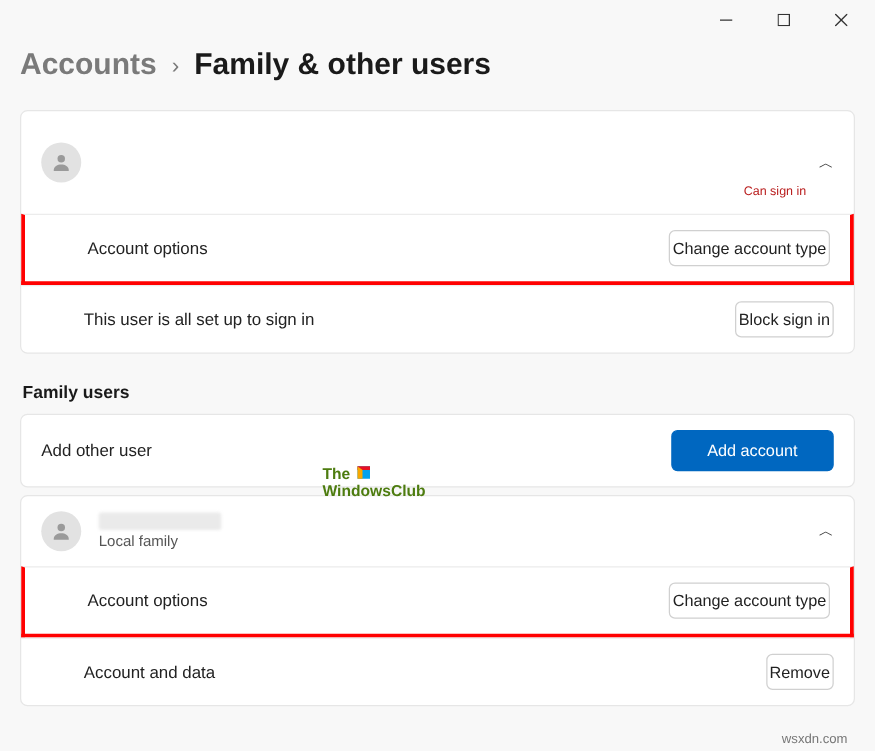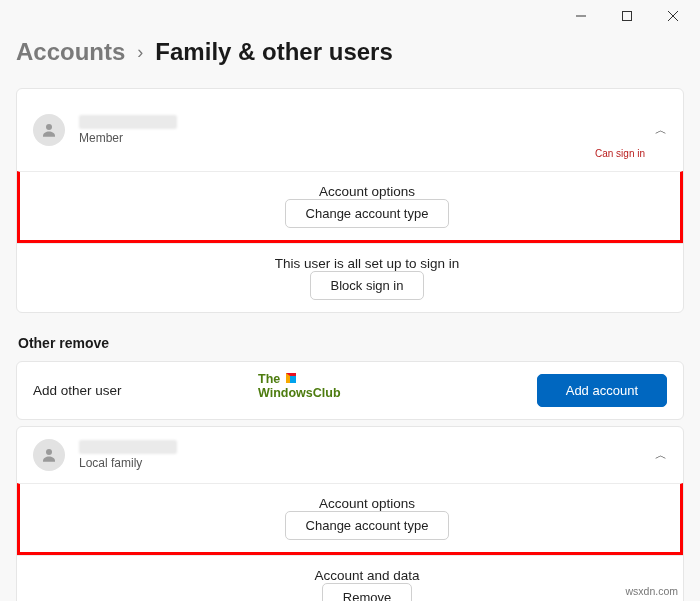--- a/index.html
+++ b/index.html
@@ -55,21 +55,21 @@
       border: 1px solid #e6e6e6;
       border-radius: 6px;
       margin-bottom: 6px;
     }
     .row {
       display: flex;
       align-items: center;
       padding: 12px 16px;
       min-height: 54px;
     }
-    .row.sub { padding-left: 50px; flex-direction: column; }
+    .row.sub { padding-left: 50px; }
     .row + .row { border-top: 1px solid #ececec; }
     .avatar {
       width: 32px; height: 32px;
       border-radius: 50%;
       background: #e2e2e2;
       display: flex; align-items: center; justify-content: center;
       color: #888;
       margin-right: 14px;
       flex-shrink: 0;
     }
@@ -83,21 +83,21 @@
       border-radius: 2px;
       margin-bottom: 2px;
     }
     .user-sub { font-size: 12px; color: #555; }
     .spacer { flex: 1; }
     .status-text { font-size: 10px; color: #b91c1c; margin-right: 10px; margin-top: 47px; }
     .chev { color: #333; font-size: 12px; }
     .row-label { font-size: 13.5px; color: #222; }
     .btn {
       font-size: 13px;
-      padding: 6px 20px;
+      padding: 6px 2px;
       background: #fff;
       border: 1px solid #d0d0d0;
       border-radius: 5px;
       cursor: pointer;
       color: #222;
     }
     .btn.primary {
       background: #0067c0;
       border-color: #0067c0;
       color: #fff;
@@ -170,42 +170,38 @@
   </div>
 
   <div class="card">
     <div class="row">
       <div class="avatar">
         <svg width="18" height="18" viewBox="0 0 24 24" fill="#9a9a9a">
             <circle cx="12" cy="8" r="4"></circle>
             <path d="M4 20c0-4 4-6 8-6s8 2 8 6v1H4z"></path>
           </svg>
       </div>
-      <div class="user-block">
-        <div class="user-name"></div>
-        <div class="user-sub">Member</div>
-      </div>
       <div class="spacer"></div>
       <span class="status-text">Can sign in</span>
       <span class="chev">︿</span>
     </div>
     <div class="row sub red-box">
       <span class="row-label">Account options</span>
       <div class="spacer"></div>
       <button class="btn">Change account type</button>
     </div>
     <div class="row sub">
       <span class="row-label">This user is all set up to sign in</span>
       <div class="spacer"></div>
       <button class="btn">Block sign in</button>
     </div>
   </div>
 
 
-  <div class="section-title">Other remove</div>
+  <div class="section-title">Family users</div>
 
   <div class="card">
     <div class="row">
       <span class="row-label">Add other user</span>
       <div class="spacer"></div>
       <button class="btn primary">Add account</button>
     </div>
   </div>
 
   <div class="card">

